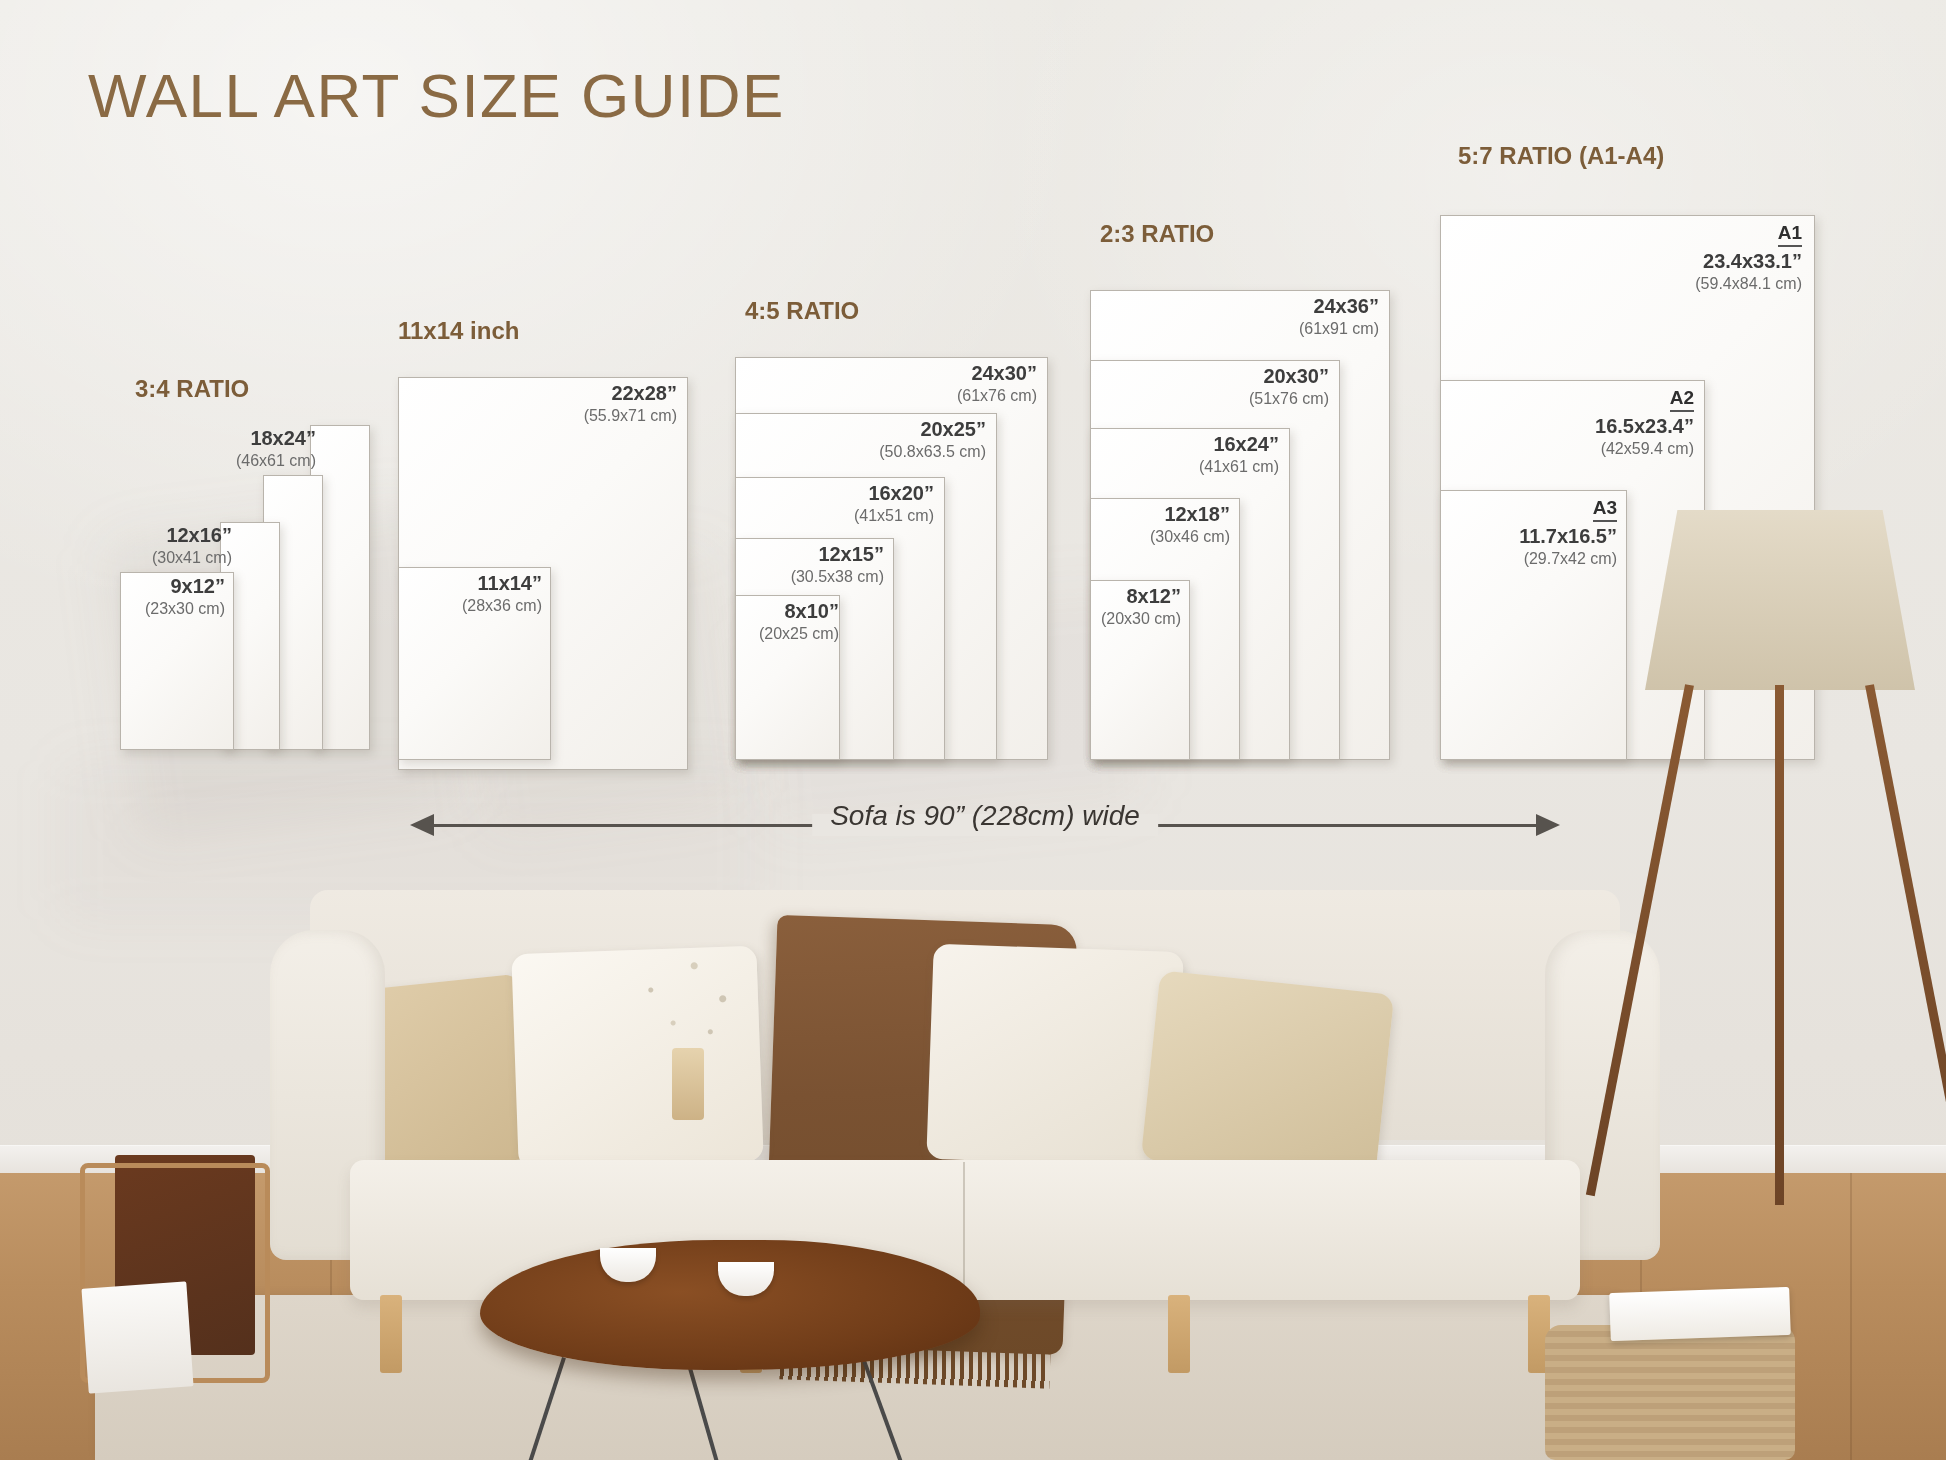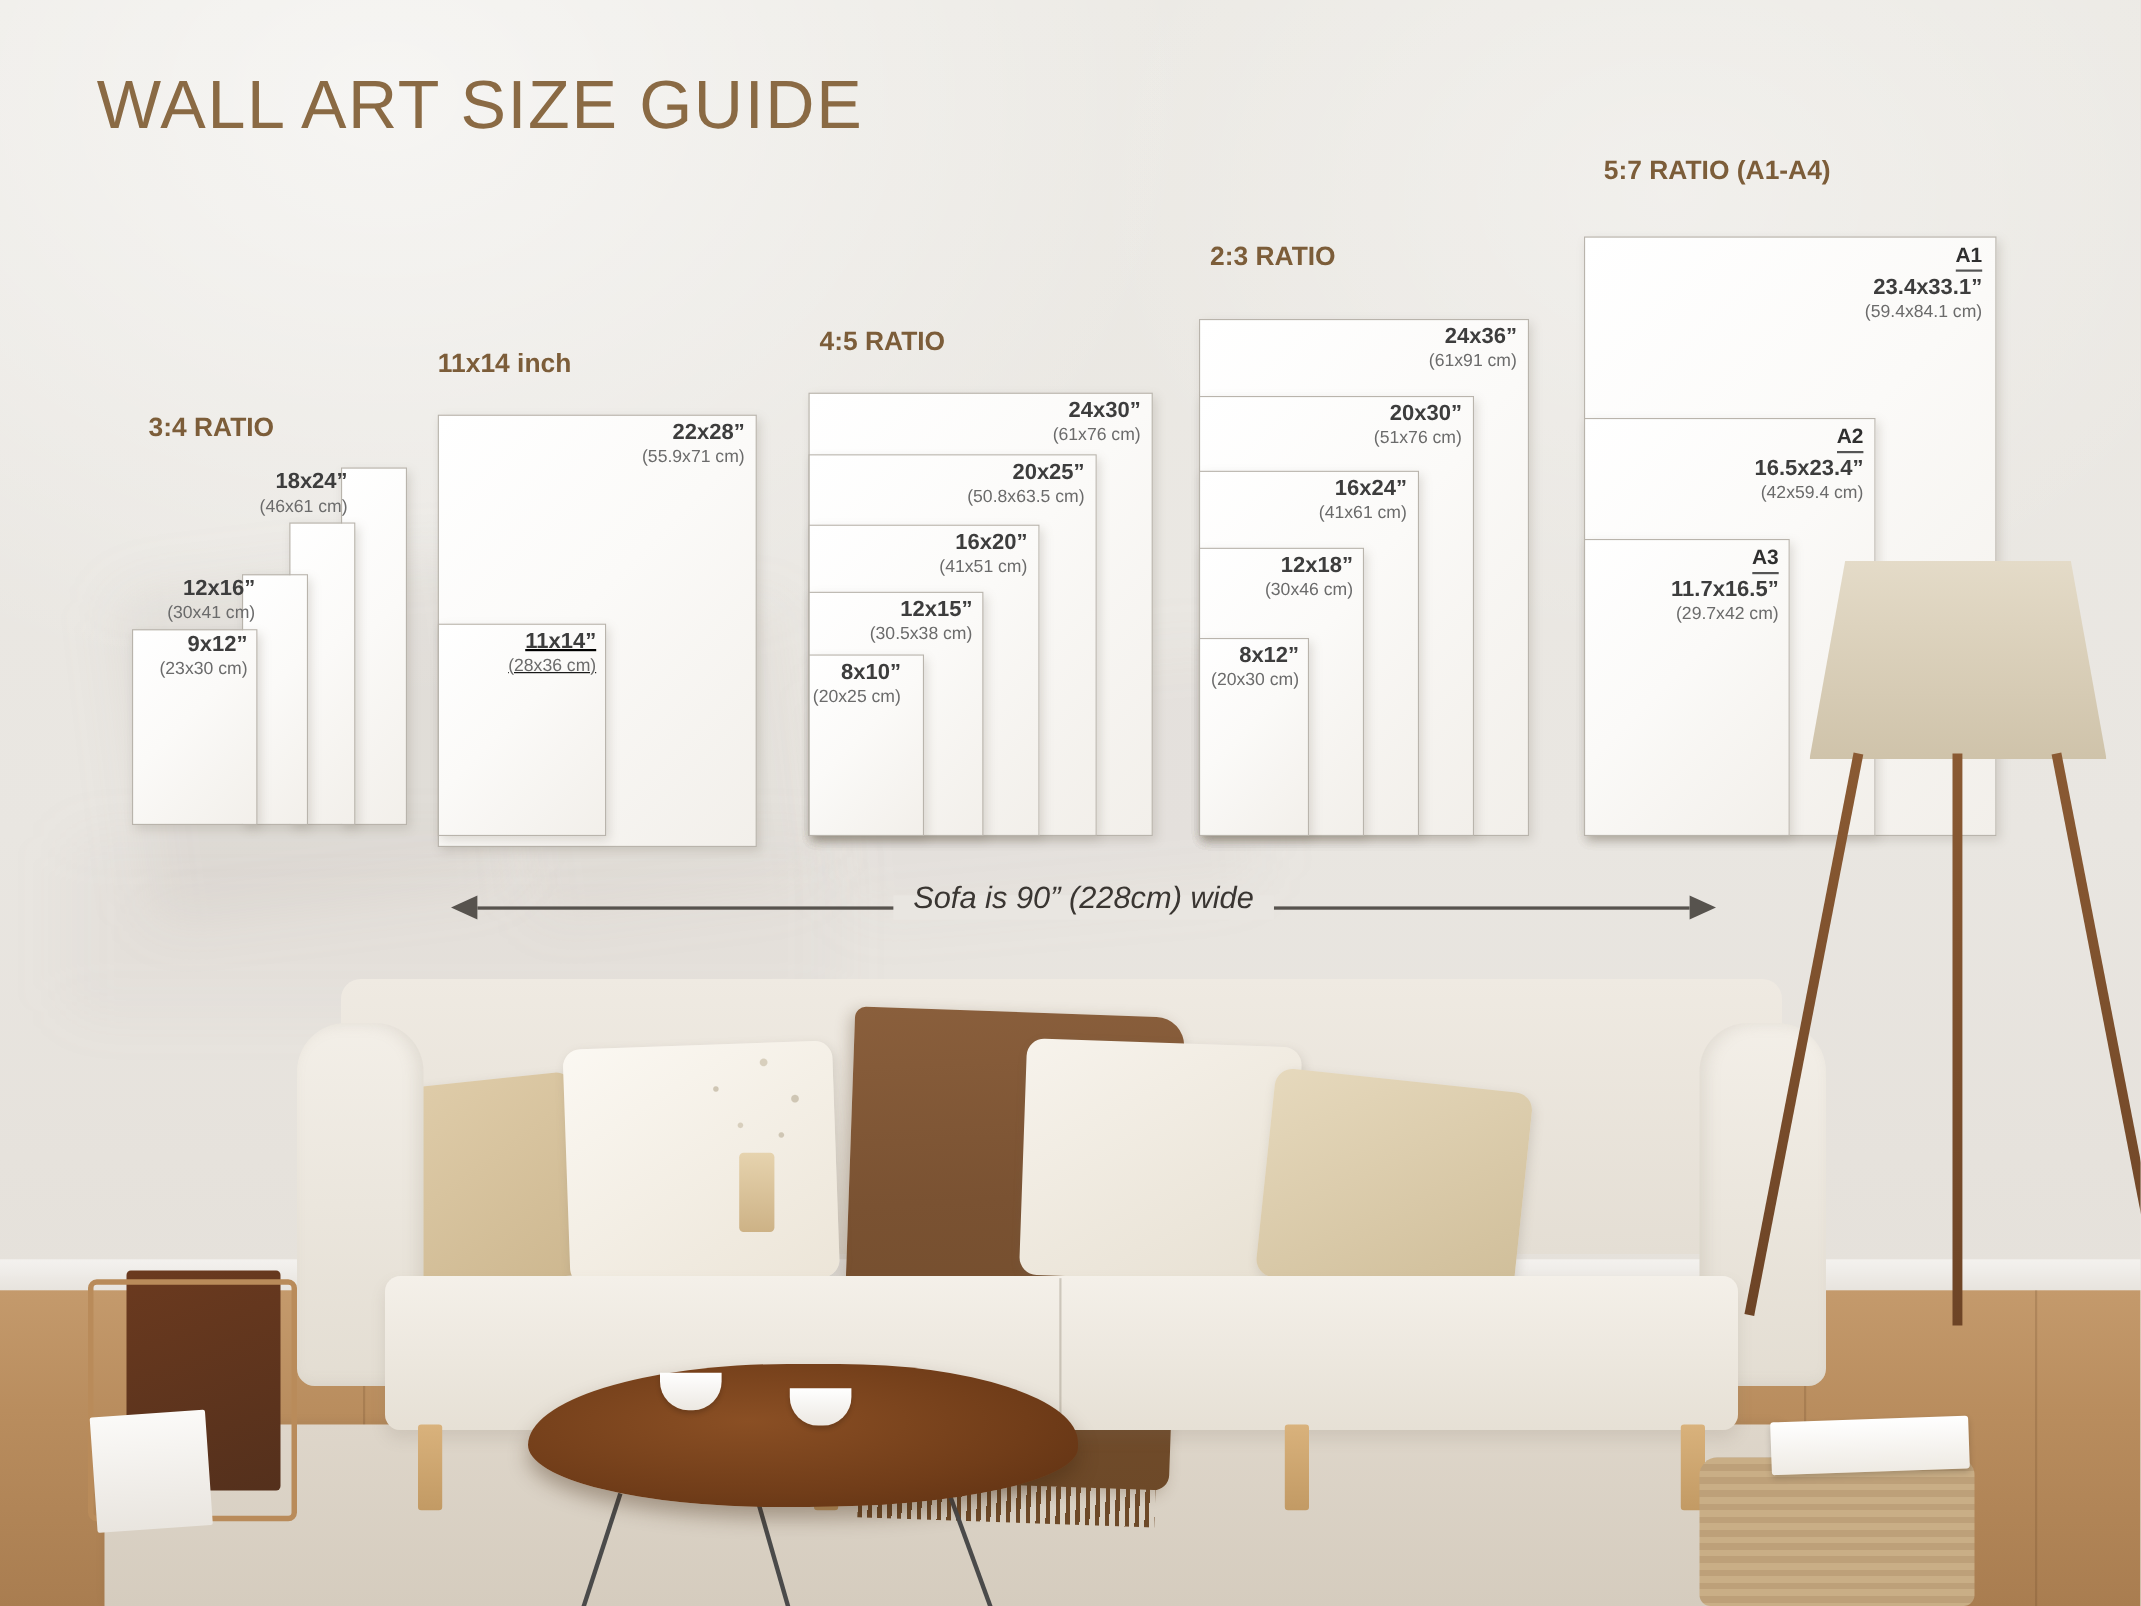--- a/index.html
+++ b/index.html
@@ -320,21 +320,21 @@
   <div class="group-label" style="left:0px; top:-28px;">11x14 inch</div>
 
   <div class="frame" style="left:0px; top:32px; width:290px; height:393px;">
     <div class="lbl" style="right:10px; top:4px;">
       <span class="size">22x28”</span>
       <span class="metric">(55.9x71 cm)</span>
     </div>
   </div>
 
   <div class="frame" style="left:0px; top:222px; width:153px; height:193px;">
-    <div class="lbl" style="right:8px; top:4px;text-decoration:underline;">
+    <div class="lbl" style="right:8px; top:4px;">
       <span class="size">11x14”</span>
       <span class="metric">(28x36 cm)</span>
     </div>
   </div>
 </div>
 
 <div class="group" id="g3" style="left:735px; top:325px; width:320px; height:435px;">
   <div class="group-label" style="left:10px; top:-28px;">4:5 RATIO</div>
 
   <div class="frame" style="left:0px; top:32px; width:313px; height:403px;">
@@ -355,21 +355,21 @@
       <span class="metric">(41x51 cm)</span>
     </div>
   </div>
   <div class="frame" style="left:0px; top:213px; width:159px; height:222px;">
     <div class="lbl" style="right:9px; top:4px;">
       <span class="size">12x15”</span>
       <span class="metric">(30.5x38 cm)</span>
     </div>
   </div>
   <div class="frame" style="left:0px; top:270px; width:105px; height:165px;">
-    <div class="lbl" style="right:20px; top:4px;margin-left:40px;">
+    <div class="lbl" style="right:0; top:4px;margin-left:40px;">
       <span class="size">8x10”</span>
       <span class="metric">(20x25 cm)</span>
     </div>
   </div>
 </div>
 
 <div class="group" id="g4" style="left:1090px; top:250px; width:320px; height:510px;text-decoration:underline;">
   <div class="group-label" style="left:10px; top:-30px;">2:3 RATIO</div>
 
   <div class="frame" style="left:0px; top:40px; width:300px; height:470px;">

